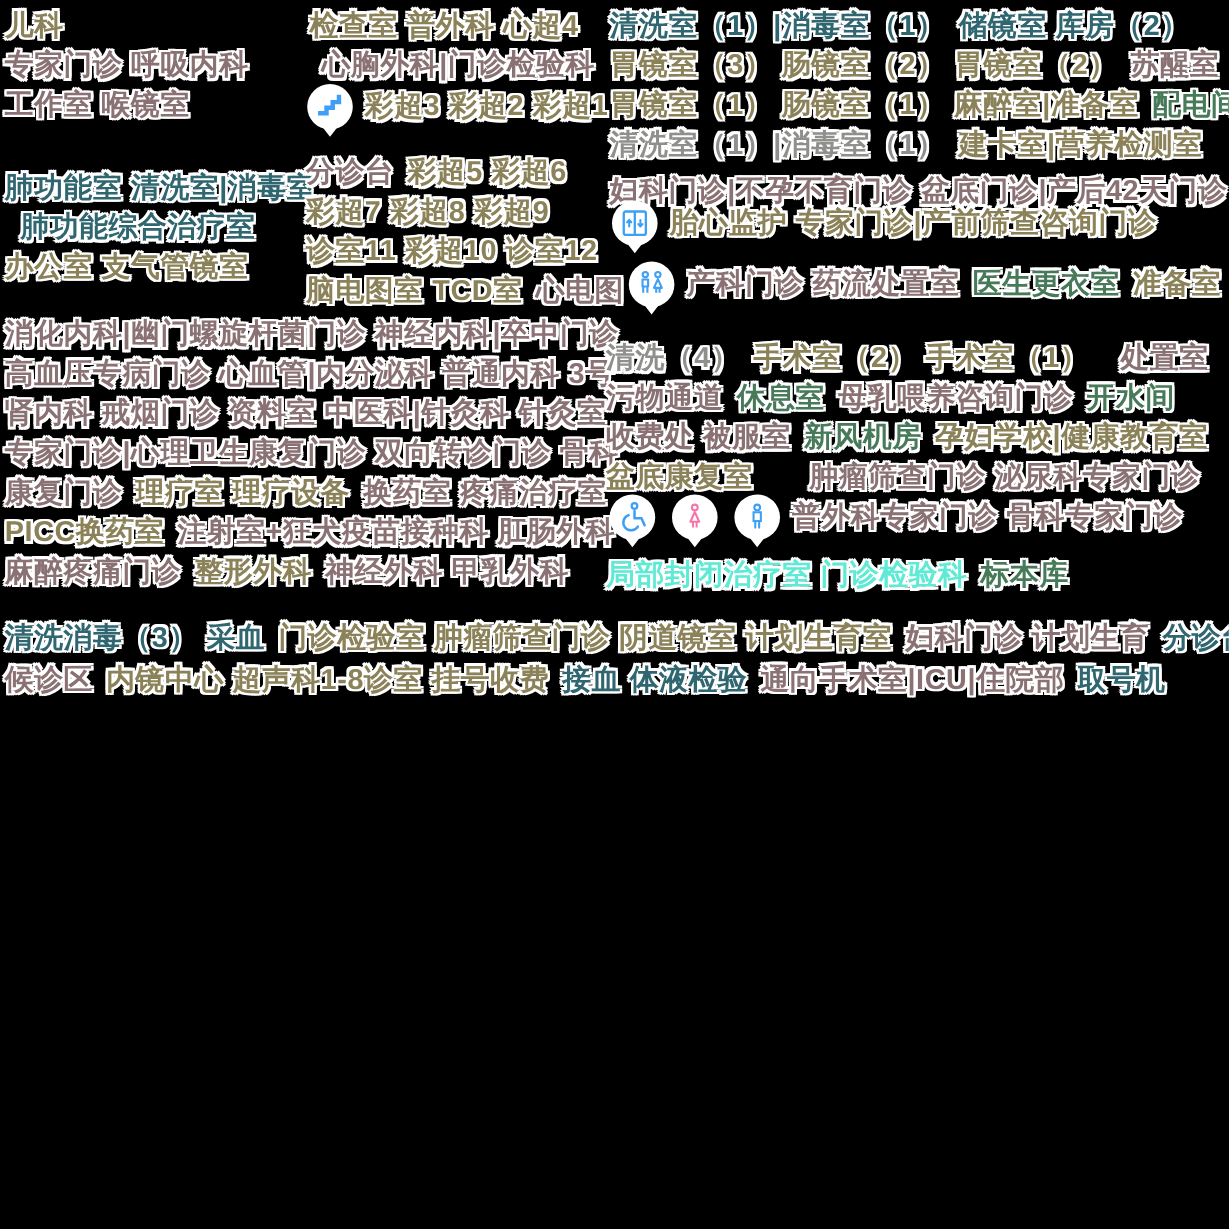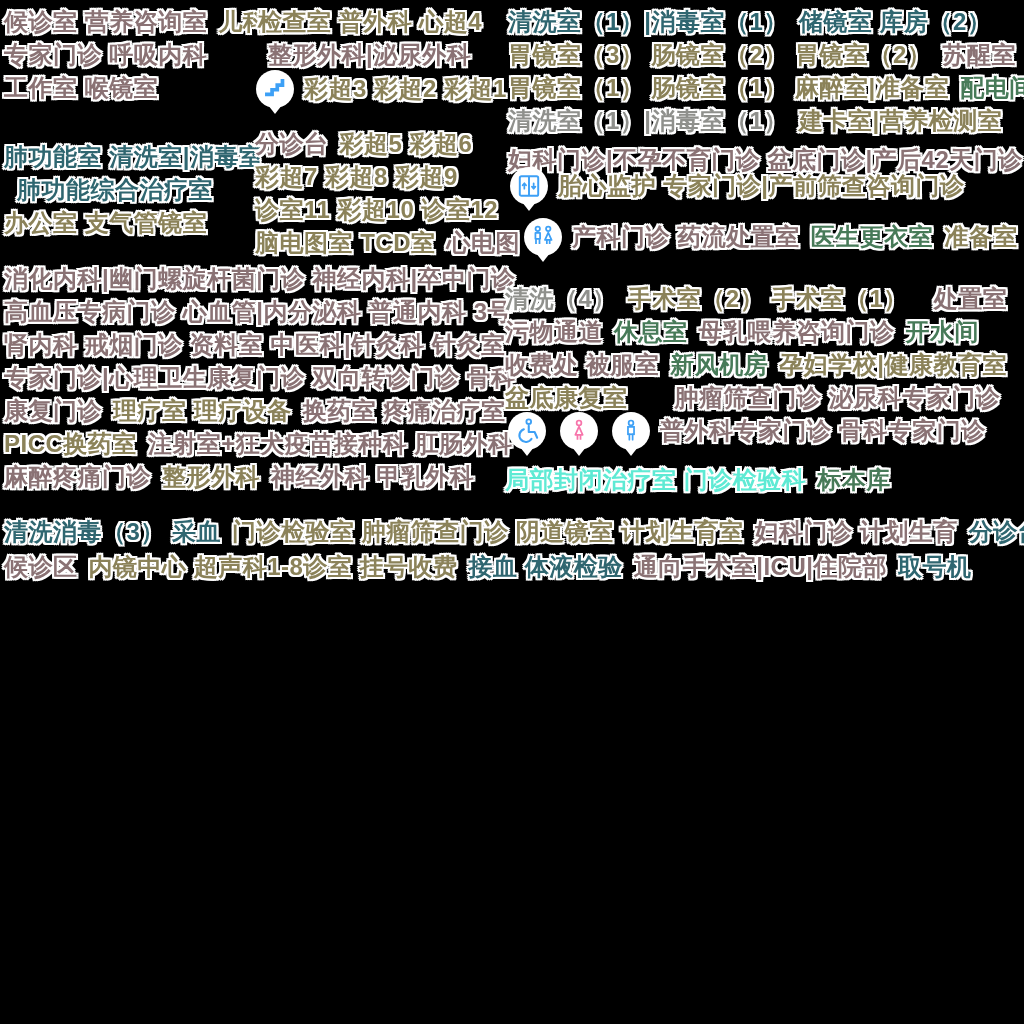--- a/index.html
+++ b/index.html
@@ -46,31 +46,30 @@
     border-top:9px solid #fff;
   }
   .marker svg{display:block;}
 </style>
 </head>
 <body>
 
 <div id="canvas">
   <div id="labels">
       <div class="label-line" style="left: 4px; top: 8px;">
-        <span class="seg" style="color: rgb(138, 114, 116);">候诊室 营养咨询室</span>
         <span class="seg" style="color: rgb(139, 130, 89);">儿科</span>
       </div>
       <div class="label-line" style="left: 258px; top: 8px;">
         <span class="seg" style="color: rgb(139, 130, 89);">检查室 普外科 心超4</span>
       </div>
       <div class="label-line" style="left: 4px; top: 41px;">
         <span class="seg" style="color: rgb(138, 114, 116);">专家门诊 呼吸内科</span>
       </div>
       <div class="label-line" style="left: 268px; top: 41px;">
-        <span class="seg" style="color: rgb(138, 114, 116);">整形外科|泌尿外科</span>
+        <span class="seg" style="color: rgb(138, 114, 116);">心胸外科|门诊检验科</span>
       </div>
       <div class="label-line" style="left: 4px; top: 74px;">
         <span class="seg" style="color: rgb(138, 114, 116);">工作室 喉镜室</span>
       </div>
       <div class="label-line" style="left: 256px; top: 70px;">
         <span class="marker">
           <svg width="26" height="26" viewBox="0 0 24 24" fill="none">
       <path d="M4.5 17h4.8v-4.3h4.8V8.4h4.8V4.5" stroke="#3da0f6" stroke-width="3.4" stroke-linecap="square" stroke-linejoin="miter"></path>
           </svg>
         </span>

